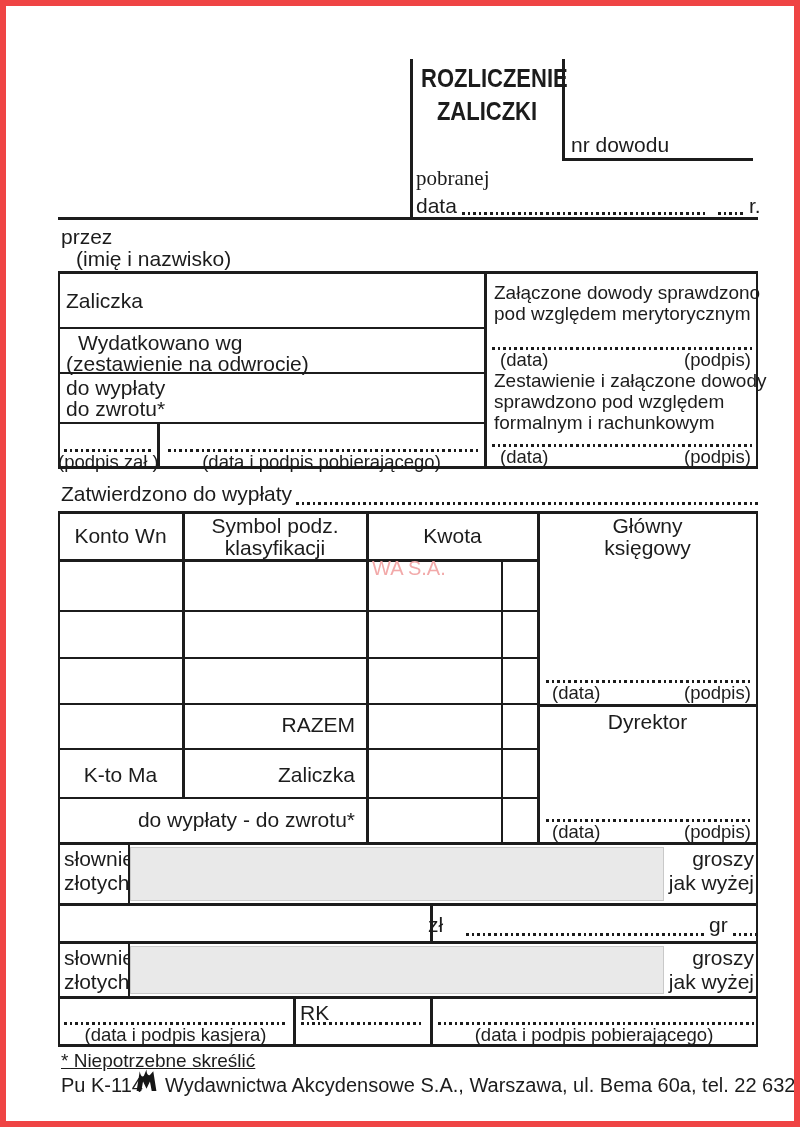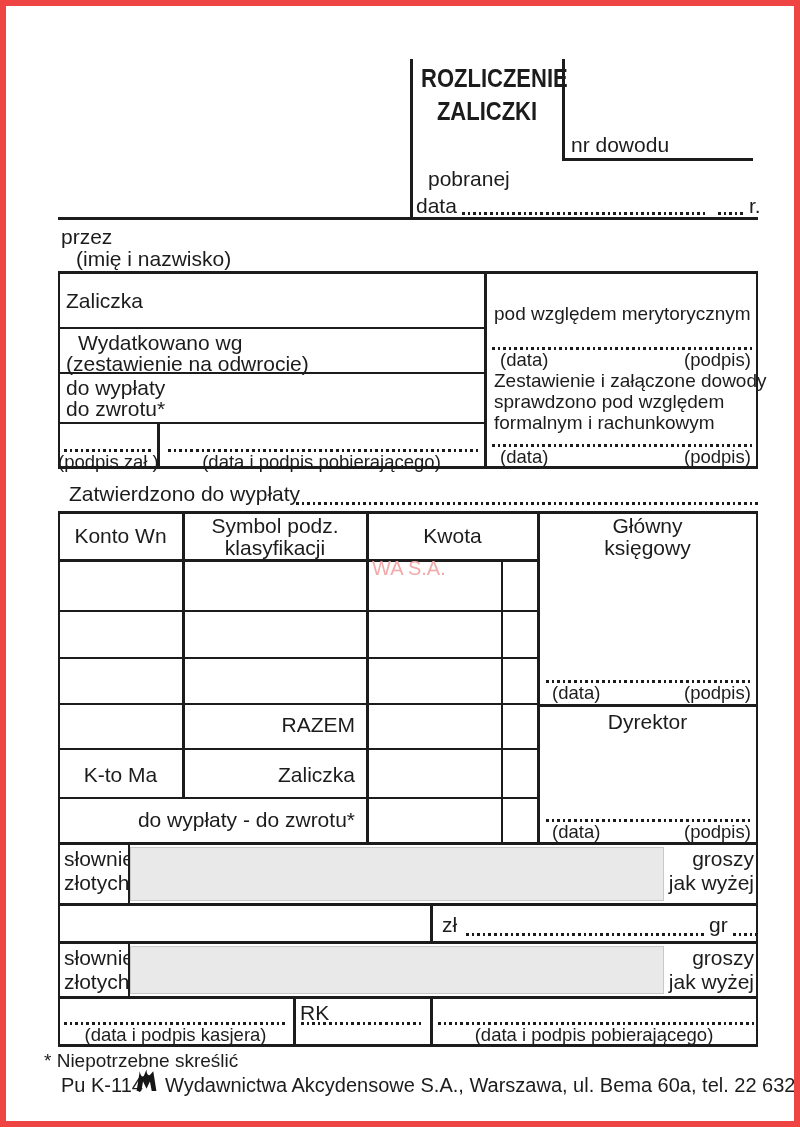--- a/index.html
+++ b/index.html
@@ -37,21 +37,21 @@
 <div id="form">
 
   <div class="vl" style="left:404px;top:53px;height:160px;"></div>
   <div class="vl" style="left:556px;top:53px;height:101px;"></div>
   <div class="t f25 ctr title" style="left:406px;top:56px;width:150px;white-space:normal;">
     <div>ROZLICZENIE</div>
     <div>ZALICZKI</div>
   </div>
   <div class="hl" style="left:556px;top:152px;width:191px;"></div>
   <div class="t f21" style="left:565px;top:127px;">nr dowodu</div>
-  <div class="t f21" style="left:422px;top:161px;">pobranej</div>
+  <div class="t f21" style="left:410px;top:161px;font-family:Liberation Serif, serif;">pobranej</div>
   <div class="t f21" style="left:410px;top:188px;">data</div>
   <div class="dots" style="left:456px;top:206px;width:246px;"></div>
   <div class="dots" style="left:712px;top:206px;width:26px;"></div>
   <div class="t f21" style="left:743px;top:188px;">r.</div>
   <div class="hl" style="left:52px;top:211px;width:700px;"></div>
 
   <div class="t f21" style="left:55px;top:219px;">przez</div>
   <div class="t f21" style="left:55px;top:241px;margin-left:15px;">(imię i nazwisko)</div>
   <div class="hl" style="left:52px;top:265px;width:700px;"></div>
 
@@ -66,33 +66,34 @@
   <div class="hl2" style="left:52px;top:366px;width:426px;"></div>
   <div class="t f21" style="left:60px;top:370px;">do wypłaty</div>
   <div class="t f21" style="left:60px;top:391px;">do zwrotu*</div>
   <div class="hl2" style="left:52px;top:416px;width:426px;"></div>
   <div class="vl" style="left:151px;top:416px;height:46px;"></div>
   <div class="dots" style="left:58px;top:443px;width:88px;"></div>
   <div class="t f18 ctr" style="left:52px;top:446px;width:99px;">(podpis zał.)</div>
   <div class="dots" style="left:162px;top:443px;width:310px;"></div>
   <div class="t f18 ctr" style="left:153px;top:446px;width:325px;">(data i podpis pobierającego)</div>
 
+  <div class="t f19" style="left:488px;top:276px;">Załączone dowody sprawdzono</div>
   <div class="t f19" style="left:488px;top:297px;">pod względem merytorycznym</div>
   <div class="dots" style="left:486px;top:341px;width:262px;"></div>
   <div class="t f18" style="left:494px;top:344px;">(data)</div>
   <div class="t f18" style="left:678px;top:344px;">(podpis)</div>
   <div class="t f19" style="left:488px;top:364px;">Zestawienie i załączone dowody</div>
   <div class="t f19" style="left:488px;top:385px;">sprawdzono pod względem</div>
   <div class="t f19" style="left:488px;top:406px;">formalnym i rachunkowym</div>
   <div class="dots" style="left:486px;top:438px;width:262px;"></div>
   <div class="t f18" style="left:494px;top:441px;">(data)</div>
   <div class="t f18" style="left:678px;top:441px;">(podpis)</div>
   <div class="hl" style="left:52px;top:460px;width:700px;"></div>
 
-  <div class="t f21" style="left:55px;top:476px;margin-left:8px;">Zatwierdzono do wypłaty</div>
+  <div class="t f21" style="left:55px;top:476px;">Zatwierdzono do wypłaty</div>
   <div class="dots" style="left:290px;top:496px;width:463px;"></div>
 
   <div class="hl" style="left:52px;top:505px;width:700px;"></div>
   <div class="vl2" style="left:52px;top:505px;height:332px;"></div>
   <div class="vl2" style="left:750px;top:505px;height:332px;"></div>
   <div class="vl" style="left:176px;top:505px;height:287px;"></div>
   <div class="vl" style="left:360px;top:505px;height:332px;"></div>
   <div class="vl" style="left:531px;top:505px;height:332px;"></div>
   <div class="vl2" style="left:495px;top:555px;height:282px;"></div>
   <div class="hl" style="left:52px;top:553px;width:481px;"></div>
@@ -132,21 +133,21 @@
   <div class="t f21" style="left:58px;top:865px;">złotych</div>
   <div class="vl2" style="left:122px;top:839px;height:58px;"></div>
   <div class="grayfill" style="left:124px;top:841px;width:534px;height:54px;"></div>
   <div class="t f21 rgt" style="left:640px;top:841px;width:108px;">groszy</div>
   <div class="t f21 rgt" style="left:640px;top:865px;width:108px;">jak wyżej</div>
   <div class="hl" style="left:52px;top:897px;width:700px;"></div>
 
   <div class="vl2" style="left:52px;top:900px;height:35px;"></div>
   <div class="vl2" style="left:750px;top:900px;height:35px;"></div>
   <div class="vl" style="left:424px;top:900px;height:35px;"></div>
-  <div class="t f21" style="left:436px;top:907px;">zł</div>
+  <div class="t f21" style="left:422px;top:907px;">zł</div>
   <div class="dots" style="left:460px;top:927px;width:238px;"></div>
   <div class="t f21" style="left:703px;top:907px;">gr</div>
   <div class="dots" style="left:727px;top:927px;width:24px;"></div>
   <div class="hl" style="left:52px;top:935px;width:700px;"></div>
 
   <div class="vl2" style="left:52px;top:938px;height:52px;"></div>
   <div class="vl2" style="left:750px;top:938px;height:52px;"></div>
   <div class="t f21" style="left:58px;top:940px;">słownie</div>
   <div class="t f21" style="left:58px;top:964px;">złotych</div>
   <div class="vl2" style="left:122px;top:938px;height:52px;"></div>
@@ -160,21 +161,21 @@
   <div class="vl" style="left:287px;top:993px;height:45px;"></div>
   <div class="vl" style="left:424px;top:993px;height:45px;"></div>
   <div class="t f21" style="left:294px;top:995px;">RK</div>
   <div class="dots" style="left:58px;top:1016px;width:224px;"></div>
   <div class="t f18 ctr" style="left:52px;top:1019px;width:235px;">(data i podpis kasjera)</div>
   <div class="dots" style="left:295px;top:1016px;width:122px;"></div>
   <div class="dots" style="left:432px;top:1016px;width:316px;"></div>
   <div class="t f18 ctr" style="left:424px;top:1019px;width:328px;">(data i podpis pobierającego)</div>
   <div class="hl" style="left:52px;top:1038px;width:700px;"></div>
 
-  <div class="t f19" style="left:38px;top:1044px;">* Niepotrzebne skreślić</div>
+  <div class="t f19" style="left:55px;top:1044px;text-decoration:underline;">* Niepotrzebne skreślić</div>
   <div class="t f20" style="left:55px;top:1068px;">Pu K-114</div>
   <span style="position:absolute;left:127px;top:1062px;">
     <svg width="27" height="25" viewBox="0 0 24 24">
       <path d="M2.5 22 L5.5 3 C6.2 7.5 8 9 9.5 7.5 L12 1.5 C12 6 13.8 8 15.5 6.5 L18.5 3 L21.5 22 L17 22 L15.3 13 L12 20 L8.7 13 L7 22 Z" fill="#161616"></path>
     </svg>
   </span>
   <div class="t f20" style="left:159px;top:1068px;">Wydawnictwa Akcydensowe S.A., Warszawa, ul. Bema 60a, tel. 22 632 20 04</div>
 
 </div>
 

